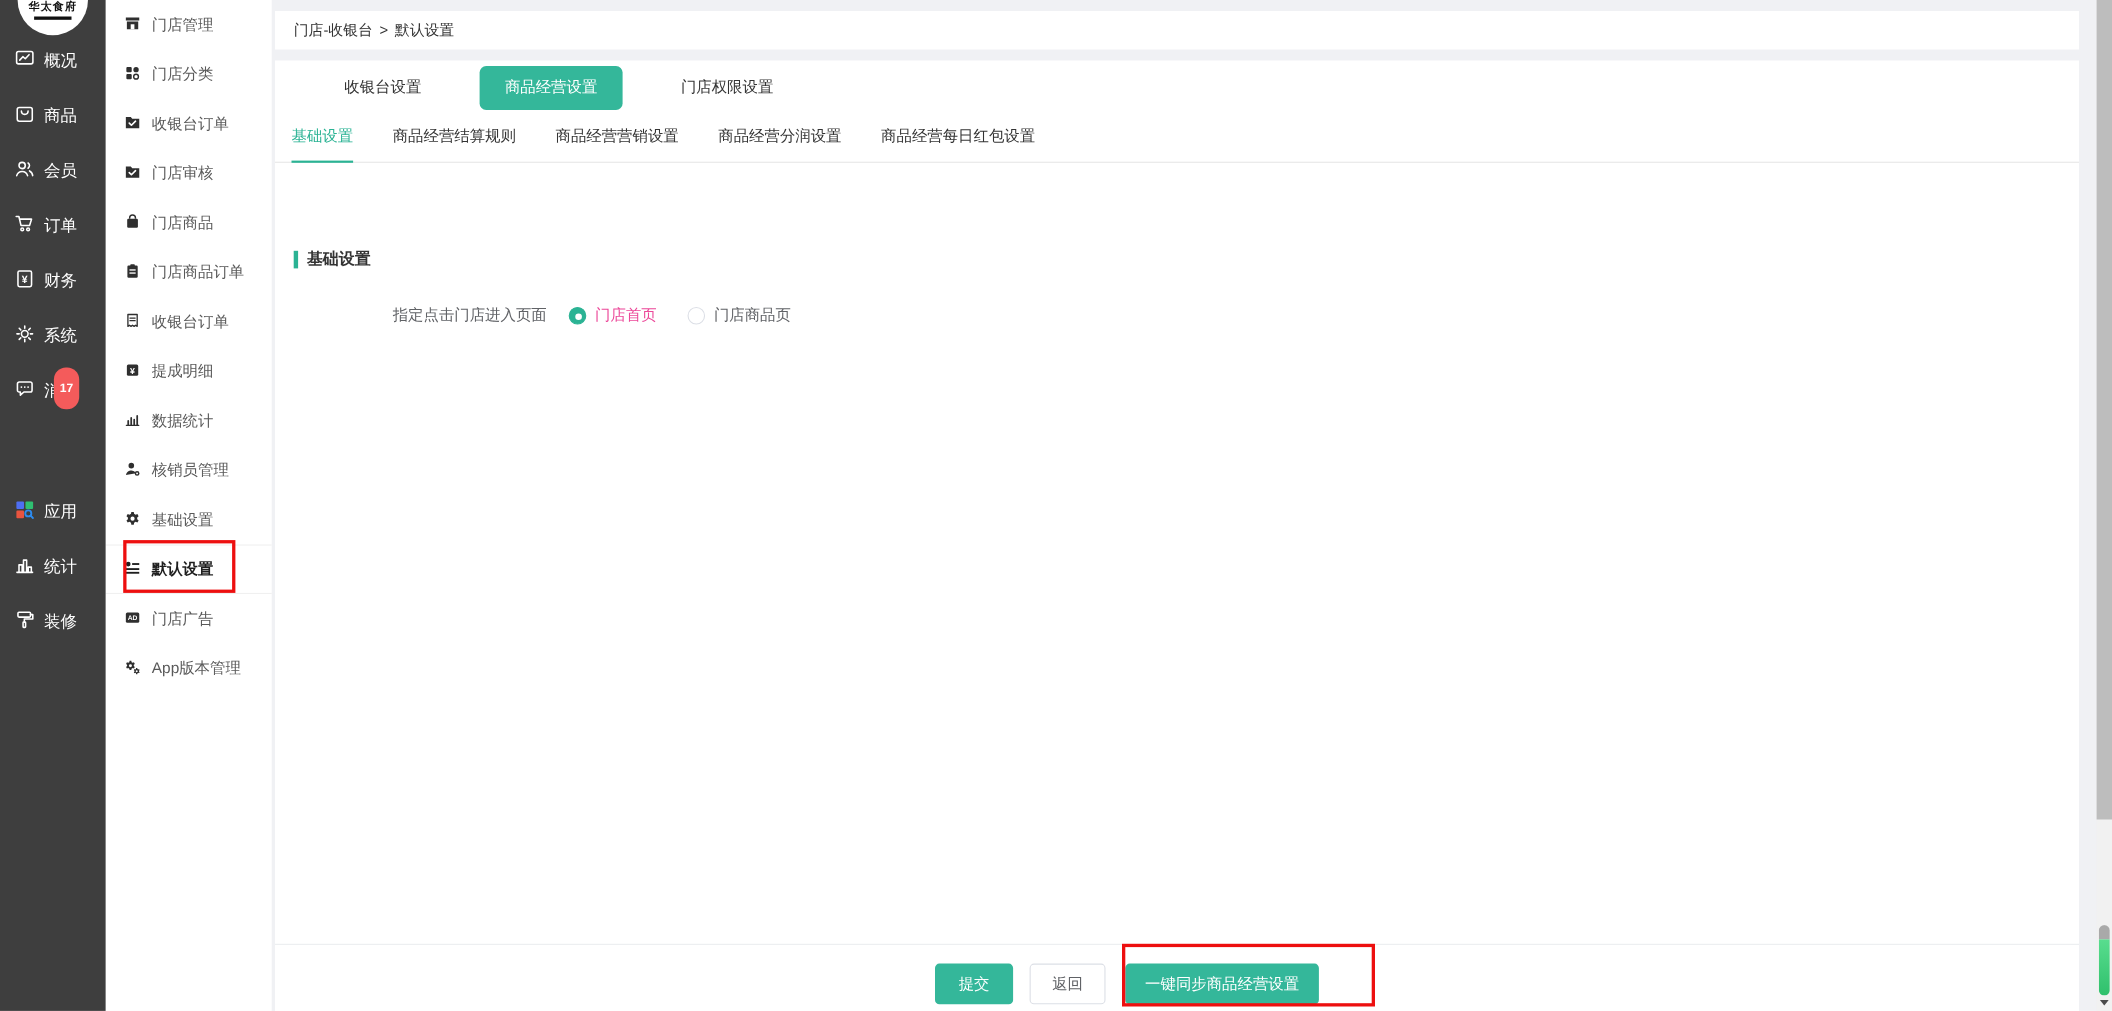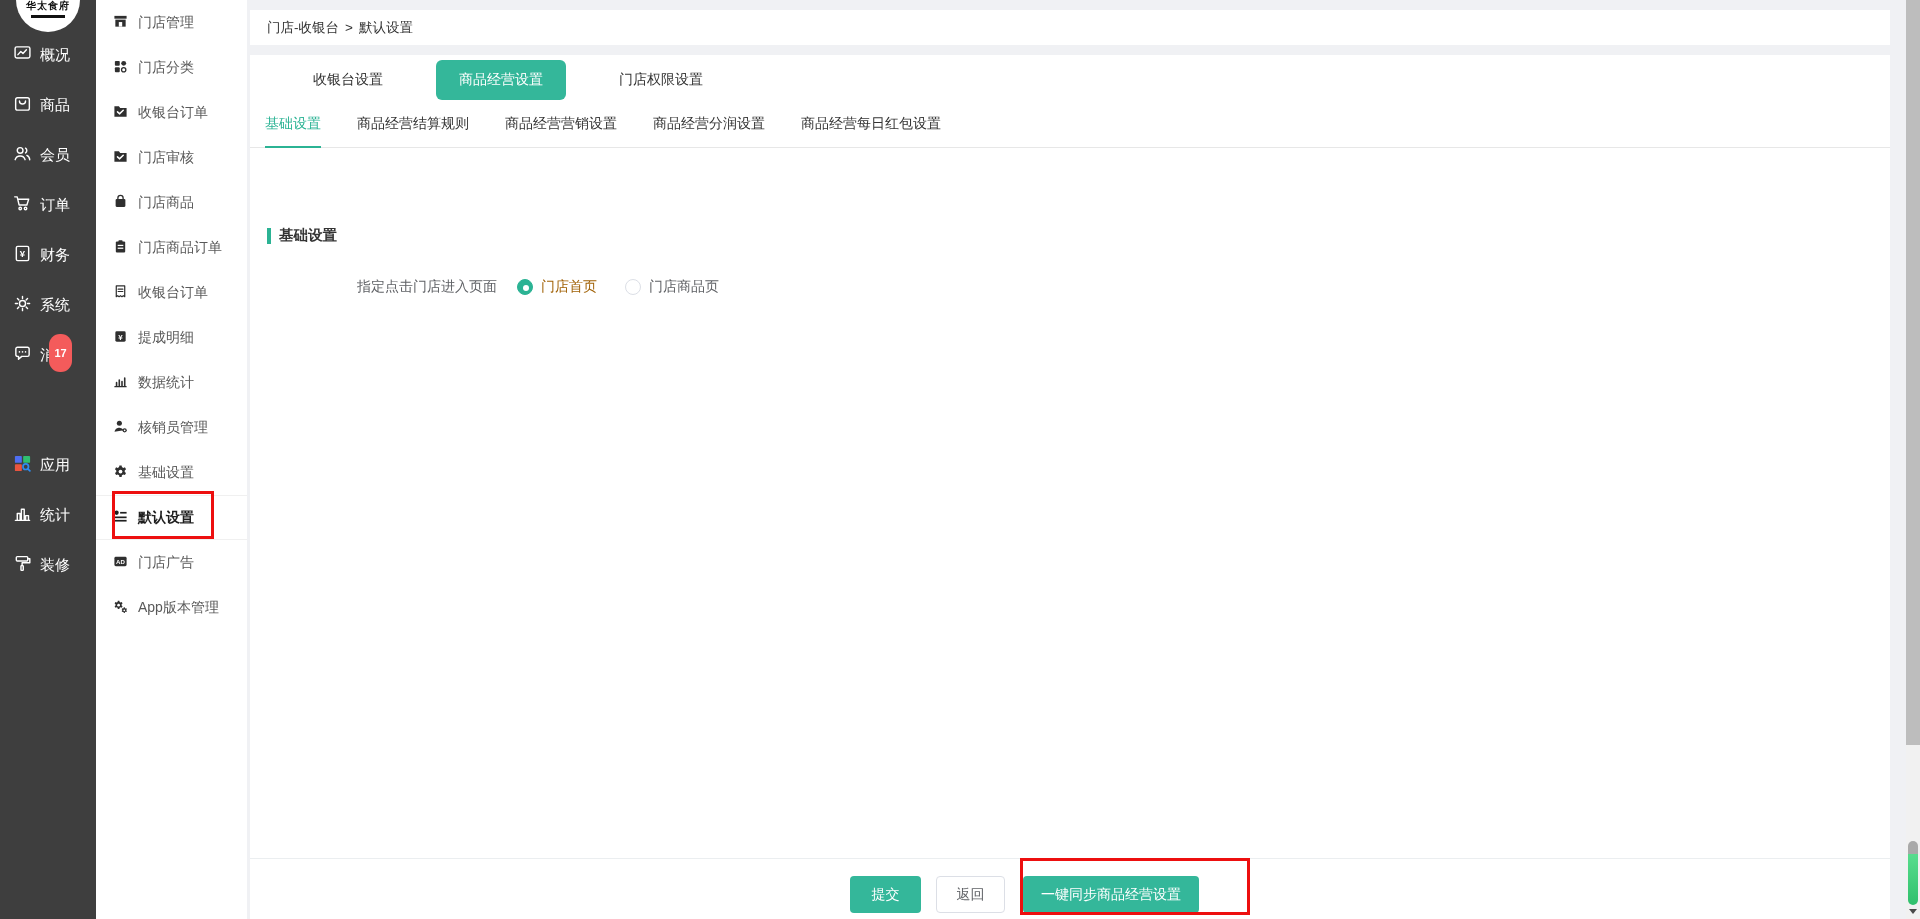--- a/index.html
+++ b/index.html
@@ -41,21 +41,21 @@
   .section-bar { width:4px; height:16px; background:#2bb394; }
   .section-title { font-size:14.5px; font-weight:bold; color:#333; }
 
   .form-row { position:absolute; top:78px; left:0; display:flex; align-items:center; }
   .form-label { width:247px; text-align:right; font-size:14px; color:#606266; }
   .radio-group { display:flex; align-items:center; gap:28px; margin-left:20px; }
   .radio-opt { display:flex; align-items:center; gap:8px; cursor:pointer; font-size:14px; color:#606266; }
   .radio-dot { width:16px; height:16px; border-radius:50%; border:1px solid #dcdfe6; background:#fff; position:relative; }
   .radio-opt.selected .radio-dot { background:#2bb394; border-color:#2bb394; }
   .radio-opt.selected .radio-dot::after { content:""; position:absolute; left:5px; top:5px; width:6px; height:6px; border-radius:50%; background:#fff; }
-  .radio-opt.selected { color:#a16207; }
+  .radio-opt.selected { color:#ec4899; }
 
   .pickup-box { position:absolute; left:187px; top:127px; width:220px; height:63px; border:3px solid #ed0f0f;
                 display:flex; align-items:center; gap:12px; padding-left:3px; }
   .pickup-label { font-size:14px; color:#606266; }
   .switch { width:38px; height:19px; border-radius:10px; background:#e4e7ed; position:relative; cursor:pointer; }
   .switch-knob { position:absolute; left:1px; top:1px; width:17px; height:17px; border-radius:50%; background:#fff; box-shadow:0 1px 3px rgba(0,0,0,.25); }
 
   .footer-bar { position:absolute; left:0; right:0; bottom:0; height:61px; background:#fff; border-top:1px solid #ebeef0; }
   .btn { position:absolute; top:17px; height:37px; border-radius:4px; font-size:14px; display:flex; align-items:center; justify-content:center; cursor:pointer; font-family:inherit; border:none; }
   .btn-submit { left:600px; width:71px; background:#34b79a; color:#fff; }

